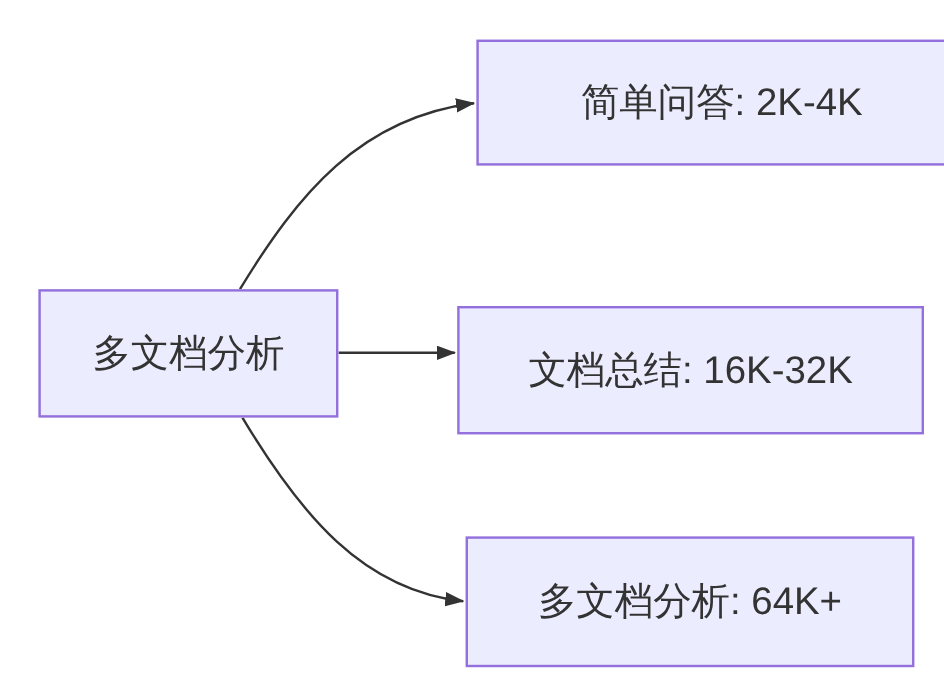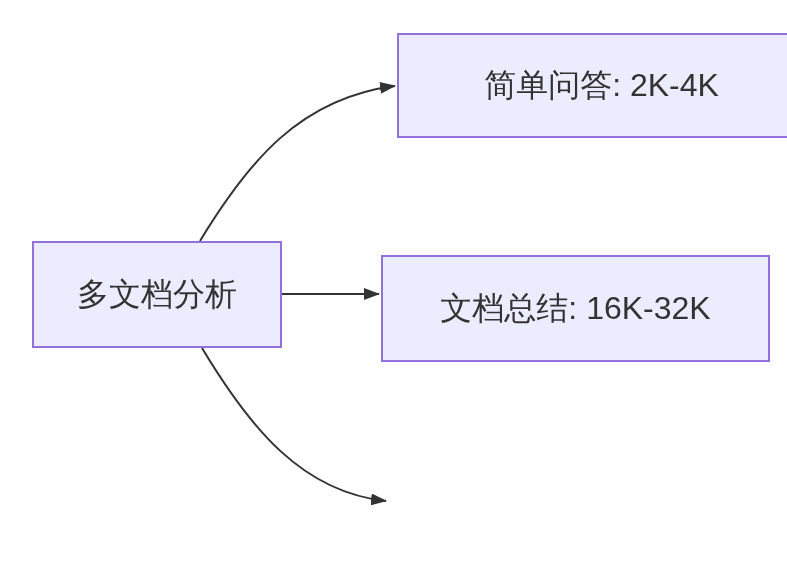--- a/index.html
+++ b/index.html
@@ -71,14 +71,17 @@
   </div>
 
   <div class="node node-top">
     <span class="node-label">简单问答: 2K-4K</span>
   </div>
 
   <div class="node node-middle">
     <span class="node-label">文档总结: 16K-32K</span>
   </div>
 
+  <div class="node node-bottom">
+    <span class="node-label">多文档分析: 64K+</span>
+  </div>
 
 </div>
 
 </body></html>

